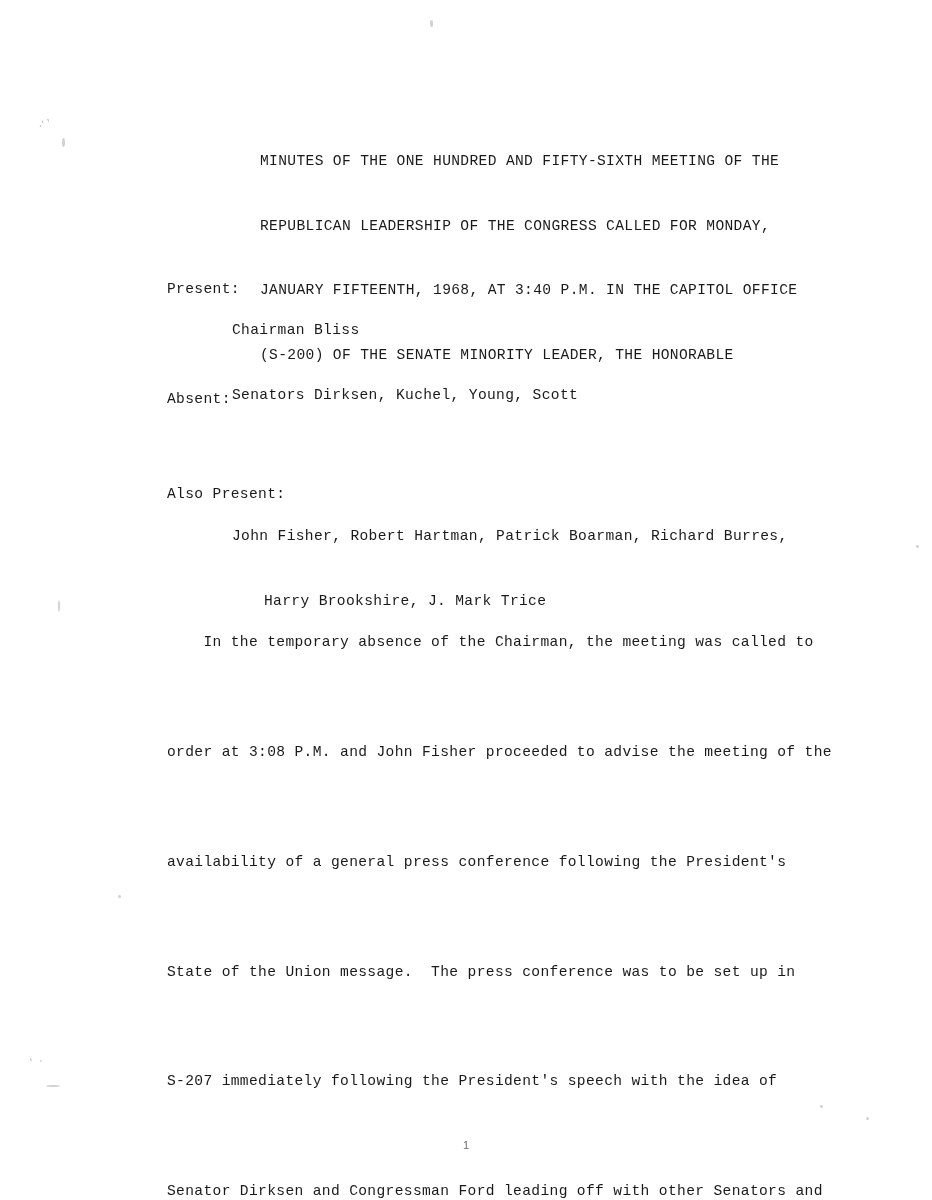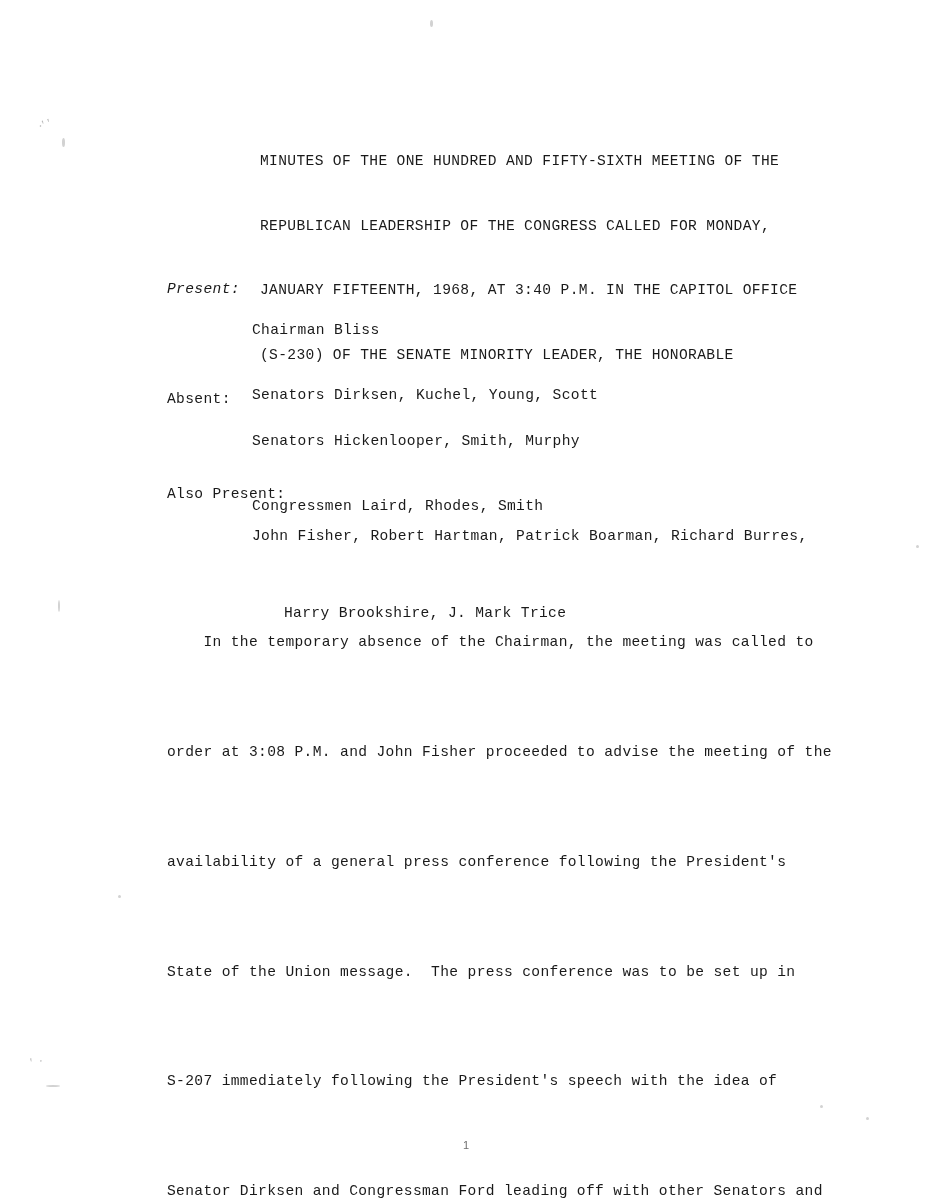--- a/index.html
+++ b/index.html
@@ -55,30 +55,30 @@
     position: absolute;
     left: 167px;
     font-size: 14.6px;
     line-height: 21.5px;
     letter-spacing: 0.35px;
     white-space: pre;
   }
   .section .label { display: block; }
   .names {
     position: absolute;
-    left: 252px;
+    left: 232px;
     font-size: 14.6px;
     line-height: 21.5px;
     letter-spacing: 0.35px;
     white-space: pre;
   }
   .names .nline { display: block; }
-  .names .cont { padding-left: 32px; margin-top: 12px; }
+  .names .cont { padding-left: 32px; }
 
-  .sec-present   { top: 236px; font-style: italic; }
+  .sec-present   { top: 236px; }
   .names-present { top: 277px; }
   .sec-absent    { top: 346px; }
   .names-absent  { top: 388px; }
   .sec-also      { top: 441px; }
   .names-also    { top: 483px; }
 
   
   .body {
     position: absolute;
     left: 167px;
@@ -116,37 +116,33 @@
   <div class="speck" style="left:430px; top:20px; width:3px; height:7px;"></div>
   <div class="speck" style="left:916px; top:545px; width:3px; height:3px;"></div>
   <div class="speck" style="left:820px; top:1105px; width:3px; height:3px;"></div>
   <div class="speck" style="left:866px; top:1117px; width:3px; height:3px;"></div>
   <div class="speck" style="left:118px; top:895px; width:3px; height:3px;"></div>
 
   <div class="title-block">
     <span class="tline">MINUTES OF THE ONE HUNDRED AND FIFTY-SIXTH MEETING OF THE</span>
     <span class="tline">REPUBLICAN LEADERSHIP OF THE CONGRESS CALLED FOR MONDAY,</span>
     <span class="tline">JANUARY FIFTEENTH, 1968, AT 3:40 P.M. IN THE CAPITOL OFFICE</span>
-    <span class="tline">(S-230) OF THE SENATE MINORITY LEADER, THE HONORABLE</span>
+    <span class="tline">(S-200) OF THE SENATE MINORITY LEADER, THE HONORABLE</span>
   </div>
 
   <div class="section sec-present">
     <span class="label">Present:</span>
   </div>
   <div class="names names-present">
     <span class="nline">Chairman Bliss</span>
     <span class="nline">Senators Dirksen, Kuchel, Young, Scott</span>
   </div>
 
   <div class="section sec-absent">
     <span class="label">Absent:</span>
-  </div>
-  <div class="names names-absent">
-    <span class="nline">Senators Hickenlooper, Smith, Murphy</span>
-    <span class="nline">Congressmen Laird, Rhodes, Smith</span>
   </div>
 
   <div class="section sec-also">
     <span class="label">Also Present:</span>
   </div>
   <div class="names names-also">
     <span class="nline">John Fisher, Robert Hartman, Patrick Boarman, Richard Burres,</span>
     <span class="nline cont">Harry Brookshire, J. Mark Trice</span>
   </div>
 

